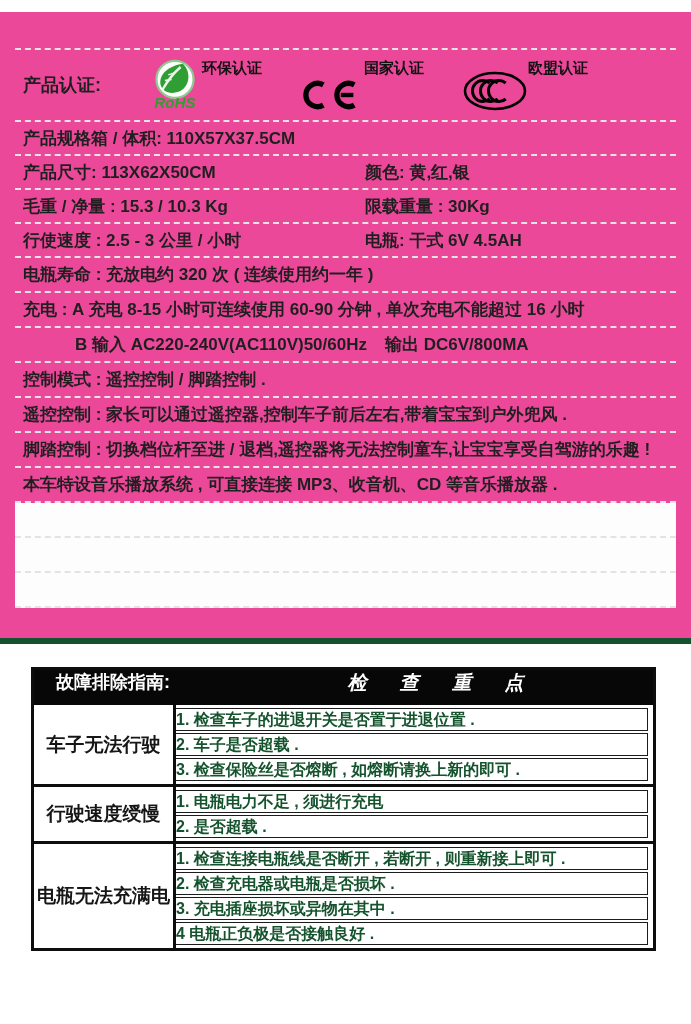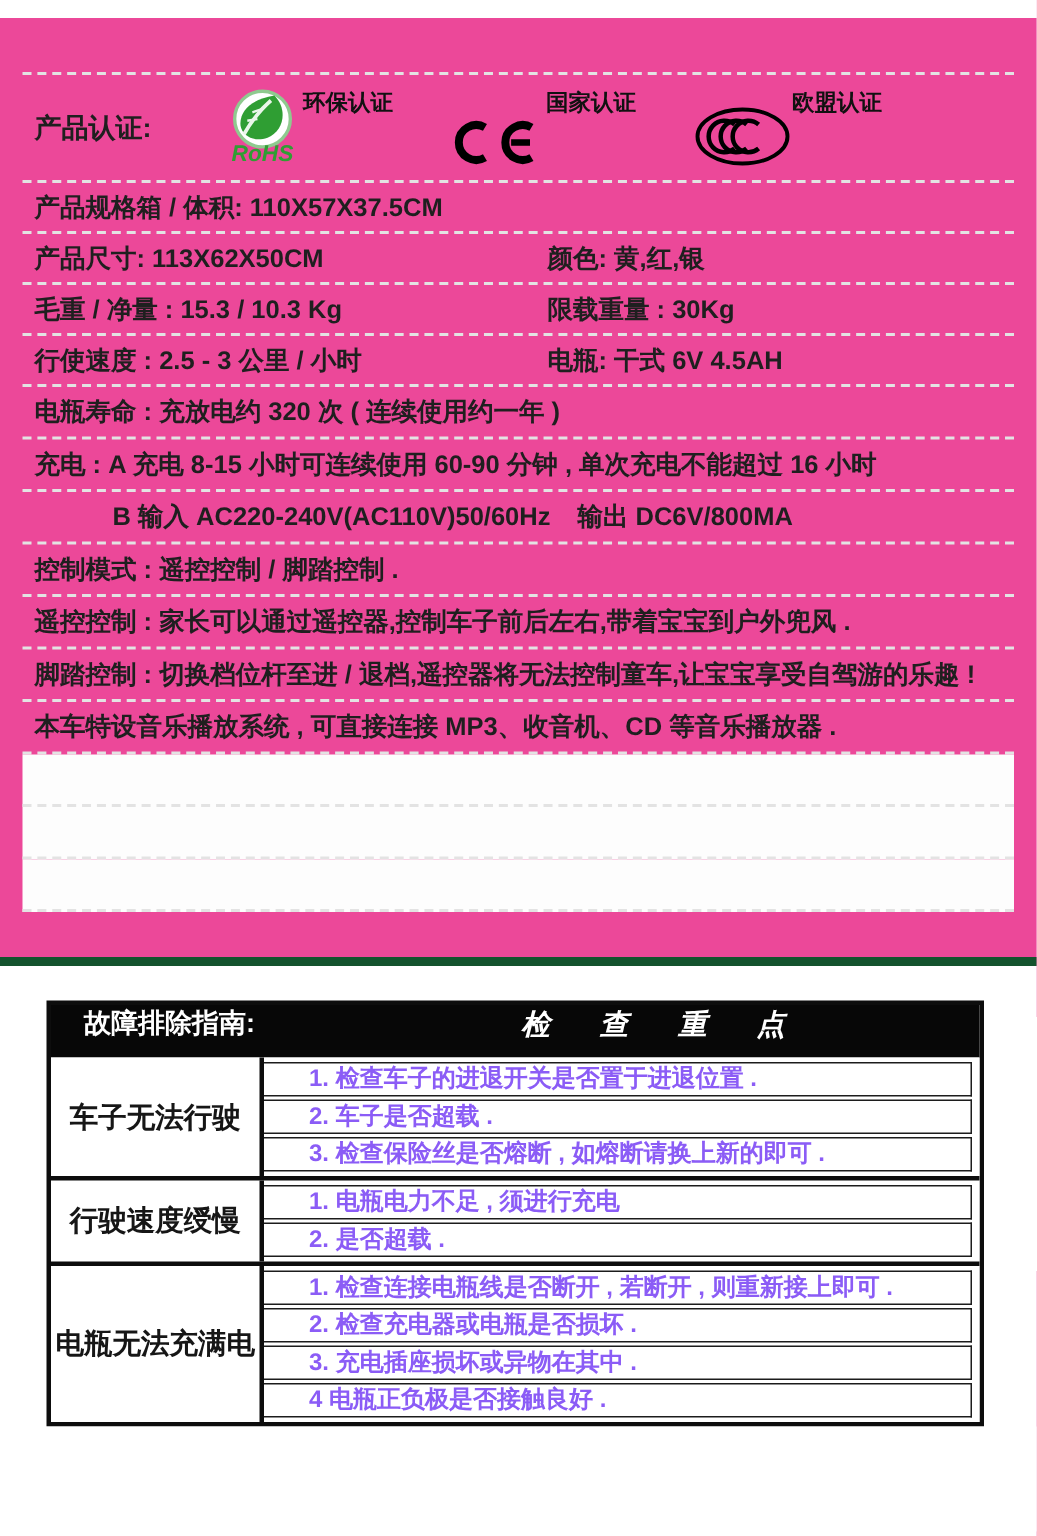--- a/index.html
+++ b/index.html
@@ -43,21 +43,21 @@
   .ft-group{display:flex;border-top:3px solid #0d0d0d;background:#fff;}
   .ft-group:first-of-type{border-top:none;}
   .ft-label{
     flex:0 0 142px;border-right:3px solid #0d0d0d;box-sizing:border-box;
     display:flex;align-items:center;justify-content:center;
     font-size:19px;font-weight:700;color:#161616;white-space:nowrap;
   }
   .ft-items{flex:1;display:flex;flex-direction:column;padding:2px 5px 2px 0;}
   .ft-item{
     border:1.5px solid #1c1c1c;border-left:none;margin:1px 0;
-    padding-left:30px;font-size:16px;font-weight:700;color:#8b5cf6;
+    font-size:16px;font-weight:700;color:#14532d;
     height:21px;line-height:21px;white-space:nowrap;box-sizing:content-box;
   }
   .bottom-space{background:#ffffff;height:70px;}
   svg text{font-family:"Liberation Sans","DejaVu Sans",sans-serif;}
 </style>
 </head>
 <body>
 
 <div class="page">
   <div class="top-strip"></div>

